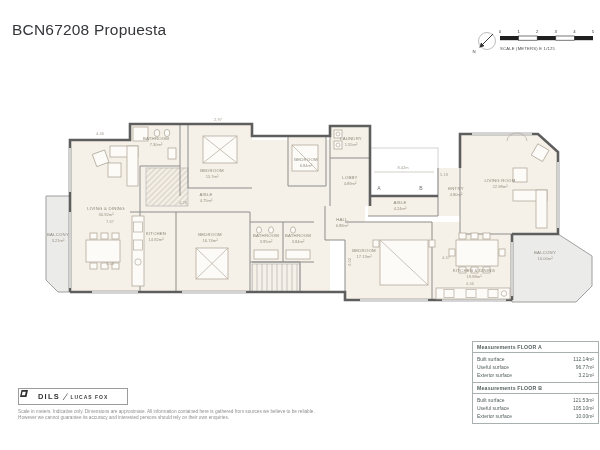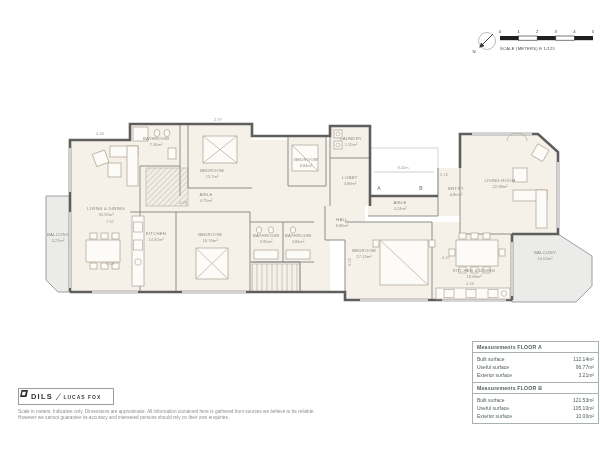--- a/index.html
+++ b/index.html
@@ -21,32 +21,33 @@
   .furl{stroke:#b3ab9d;stroke-width:.7;fill:none;}
   .mpanel{position:absolute;left:472px;top:341px;width:125px;border:1px solid #a9b0b0;
           background:#fff;color:#55605f;}
   .mhead{border-top:1px solid #a9b0b0;border-bottom:1px solid #a9b0b0;
          padding:2px 4px;font-size:5.2px;font-weight:bold;letter-spacing:.2px;}
   .msec:first-child .mhead{border-top:none;}
   .mrows{padding:2px 4px 3px 4px;}
   .mrow{display:flex;justify-content:space-between;font-size:5px;line-height:8px;}
   .mval{text-align:right;}
   .logo{position:absolute;left:18px;top:388px;height:15px;border:1px solid #9c9c9c;
-        display:flex;align-items:center;gap:4px;padding:0 12px;background:#fff;}
+        display:flex;align-items:center;gap:4px;padding:0 19px;background:#fff;}
   .logo .brand{font-size:7.5px;font-weight:bold;letter-spacing:1.2px;color:#2f2f2f;}
   .logo .slash{font-size:9px;color:#4a4a4a;font-style:italic;transform:skewX(-12deg);}
   .logo .partner{font-size:5px;letter-spacing:1px;color:#3b3b3b;font-weight:bold;}
   .disc{position:absolute;left:18px;top:409px;width:565px;font-size:4.7px;
         line-height:6.4px;color:#8f8f8f;}
 </style>
 </head>
 <body>
 
 <div class="page">
 
+  <div class="title">BCN67208 Propuesta</div>
 
   <svg width="600" height="450" viewBox="0 0 600 450">
     <defs>
       <pattern id="hatchD" width="4" height="4" patternUnits="userSpaceOnUse" patternTransform="rotate(45)">
         <line x1="1" y1="0" x2="1" y2="4" stroke="#bcb5a8" stroke-width="0.7"></line>
       </pattern>
       <pattern id="hatchV" width="5" height="5" patternUnits="userSpaceOnUse">
         <line x1="2" y1="0" x2="2" y2="5" stroke="#b2b2b2" stroke-width="0.7"></line>
       </pattern>
       <marker id="ah" markerWidth="5" markerHeight="5" refX="4" refY="2.5" orient="auto">

